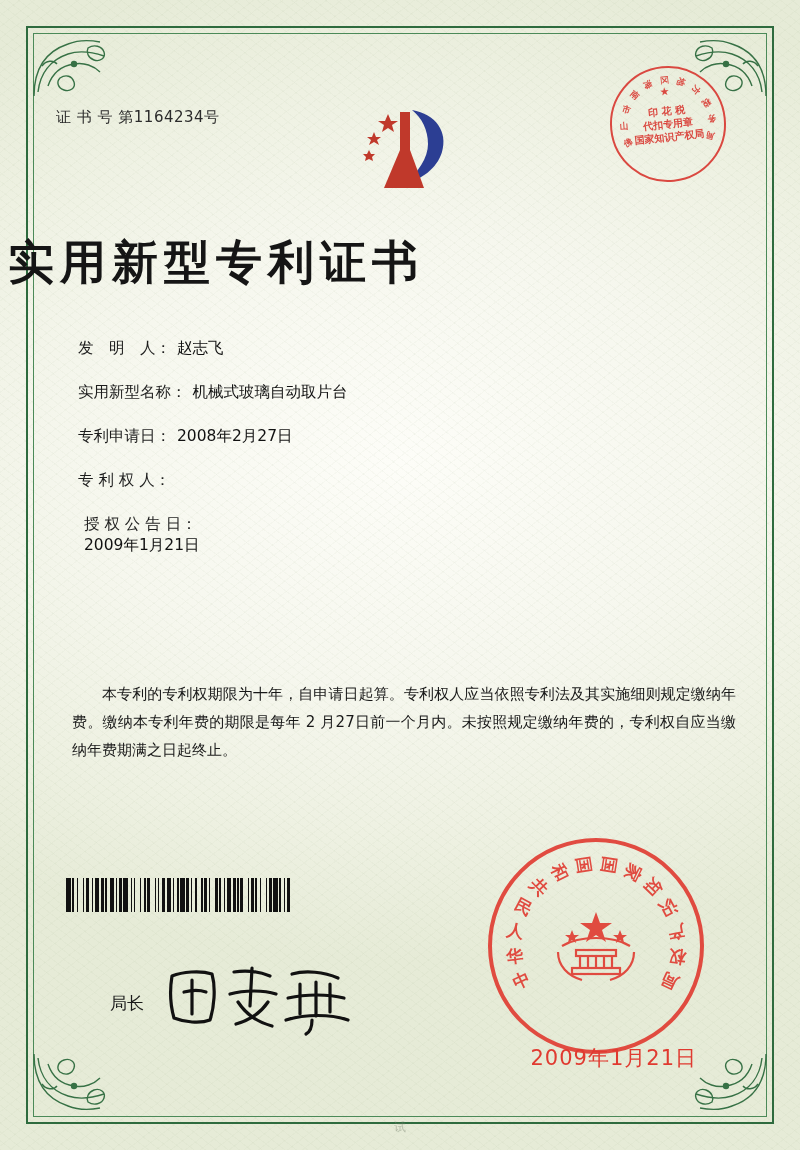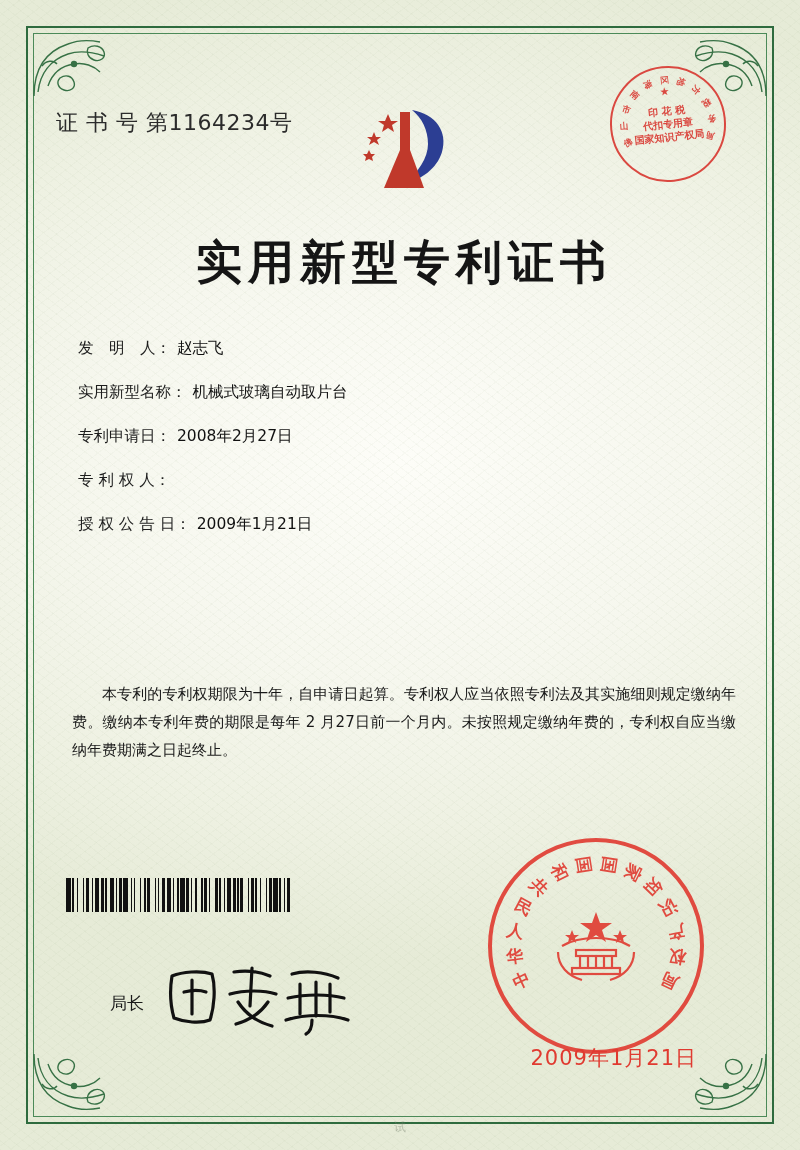--- a/index.html
+++ b/index.html
@@ -61,21 +61,21 @@
 
   .content {
     position: absolute;
     left: 0; top: 0; right: 0; bottom: 0;
   }
 
   .cert-number {
     position: absolute;
     left: 56px;
     top: 108px;
-    font-size: 22px;
+    font-size: 15px;
     letter-spacing: 0.5px;
     color: #2b2b2b;
     font-family: "DejaVu Sans", sans-serif;
   }
 
   
   .logo {
     position: absolute;
     left: 350px;
     top: 92px;
@@ -129,21 +129,21 @@
     top: 17px;
     transform: translateX(-50%);
     font-size: 11px;
   }
 
   .title {
     position: absolute;
     left: 8px;
     right: 0;
     top: 232px;
-    text-align: center;
+    text-align: left;
     font-size: 46px;
     font-weight: bold;
     letter-spacing: 6px;
     color: #151515;
     font-family: "DejaVu Sans", sans-serif;
   }
 
   .fields {
     position: absolute;
     left: 78px;
@@ -159,21 +159,21 @@
     font-family: "DejaVu Sans", sans-serif;
   }
   .field .label {
     white-space: pre;
     color: #1d1d1d;
   }
   .field .value {
     margin-left: 6px;
     color: #111;
   }
-  .field.wide { margin-bottom: 28px; }
+  .field.wide { margin-bottom: 28px; flex-direction: column; }
 
   .paras {
     position: absolute;
     left: 72px;
     right: 64px;
     top: 680px;
     font-size: 15px;
     line-height: 28px;
     color: #181818;
     font-family: "DejaVu Sans", sans-serif;

